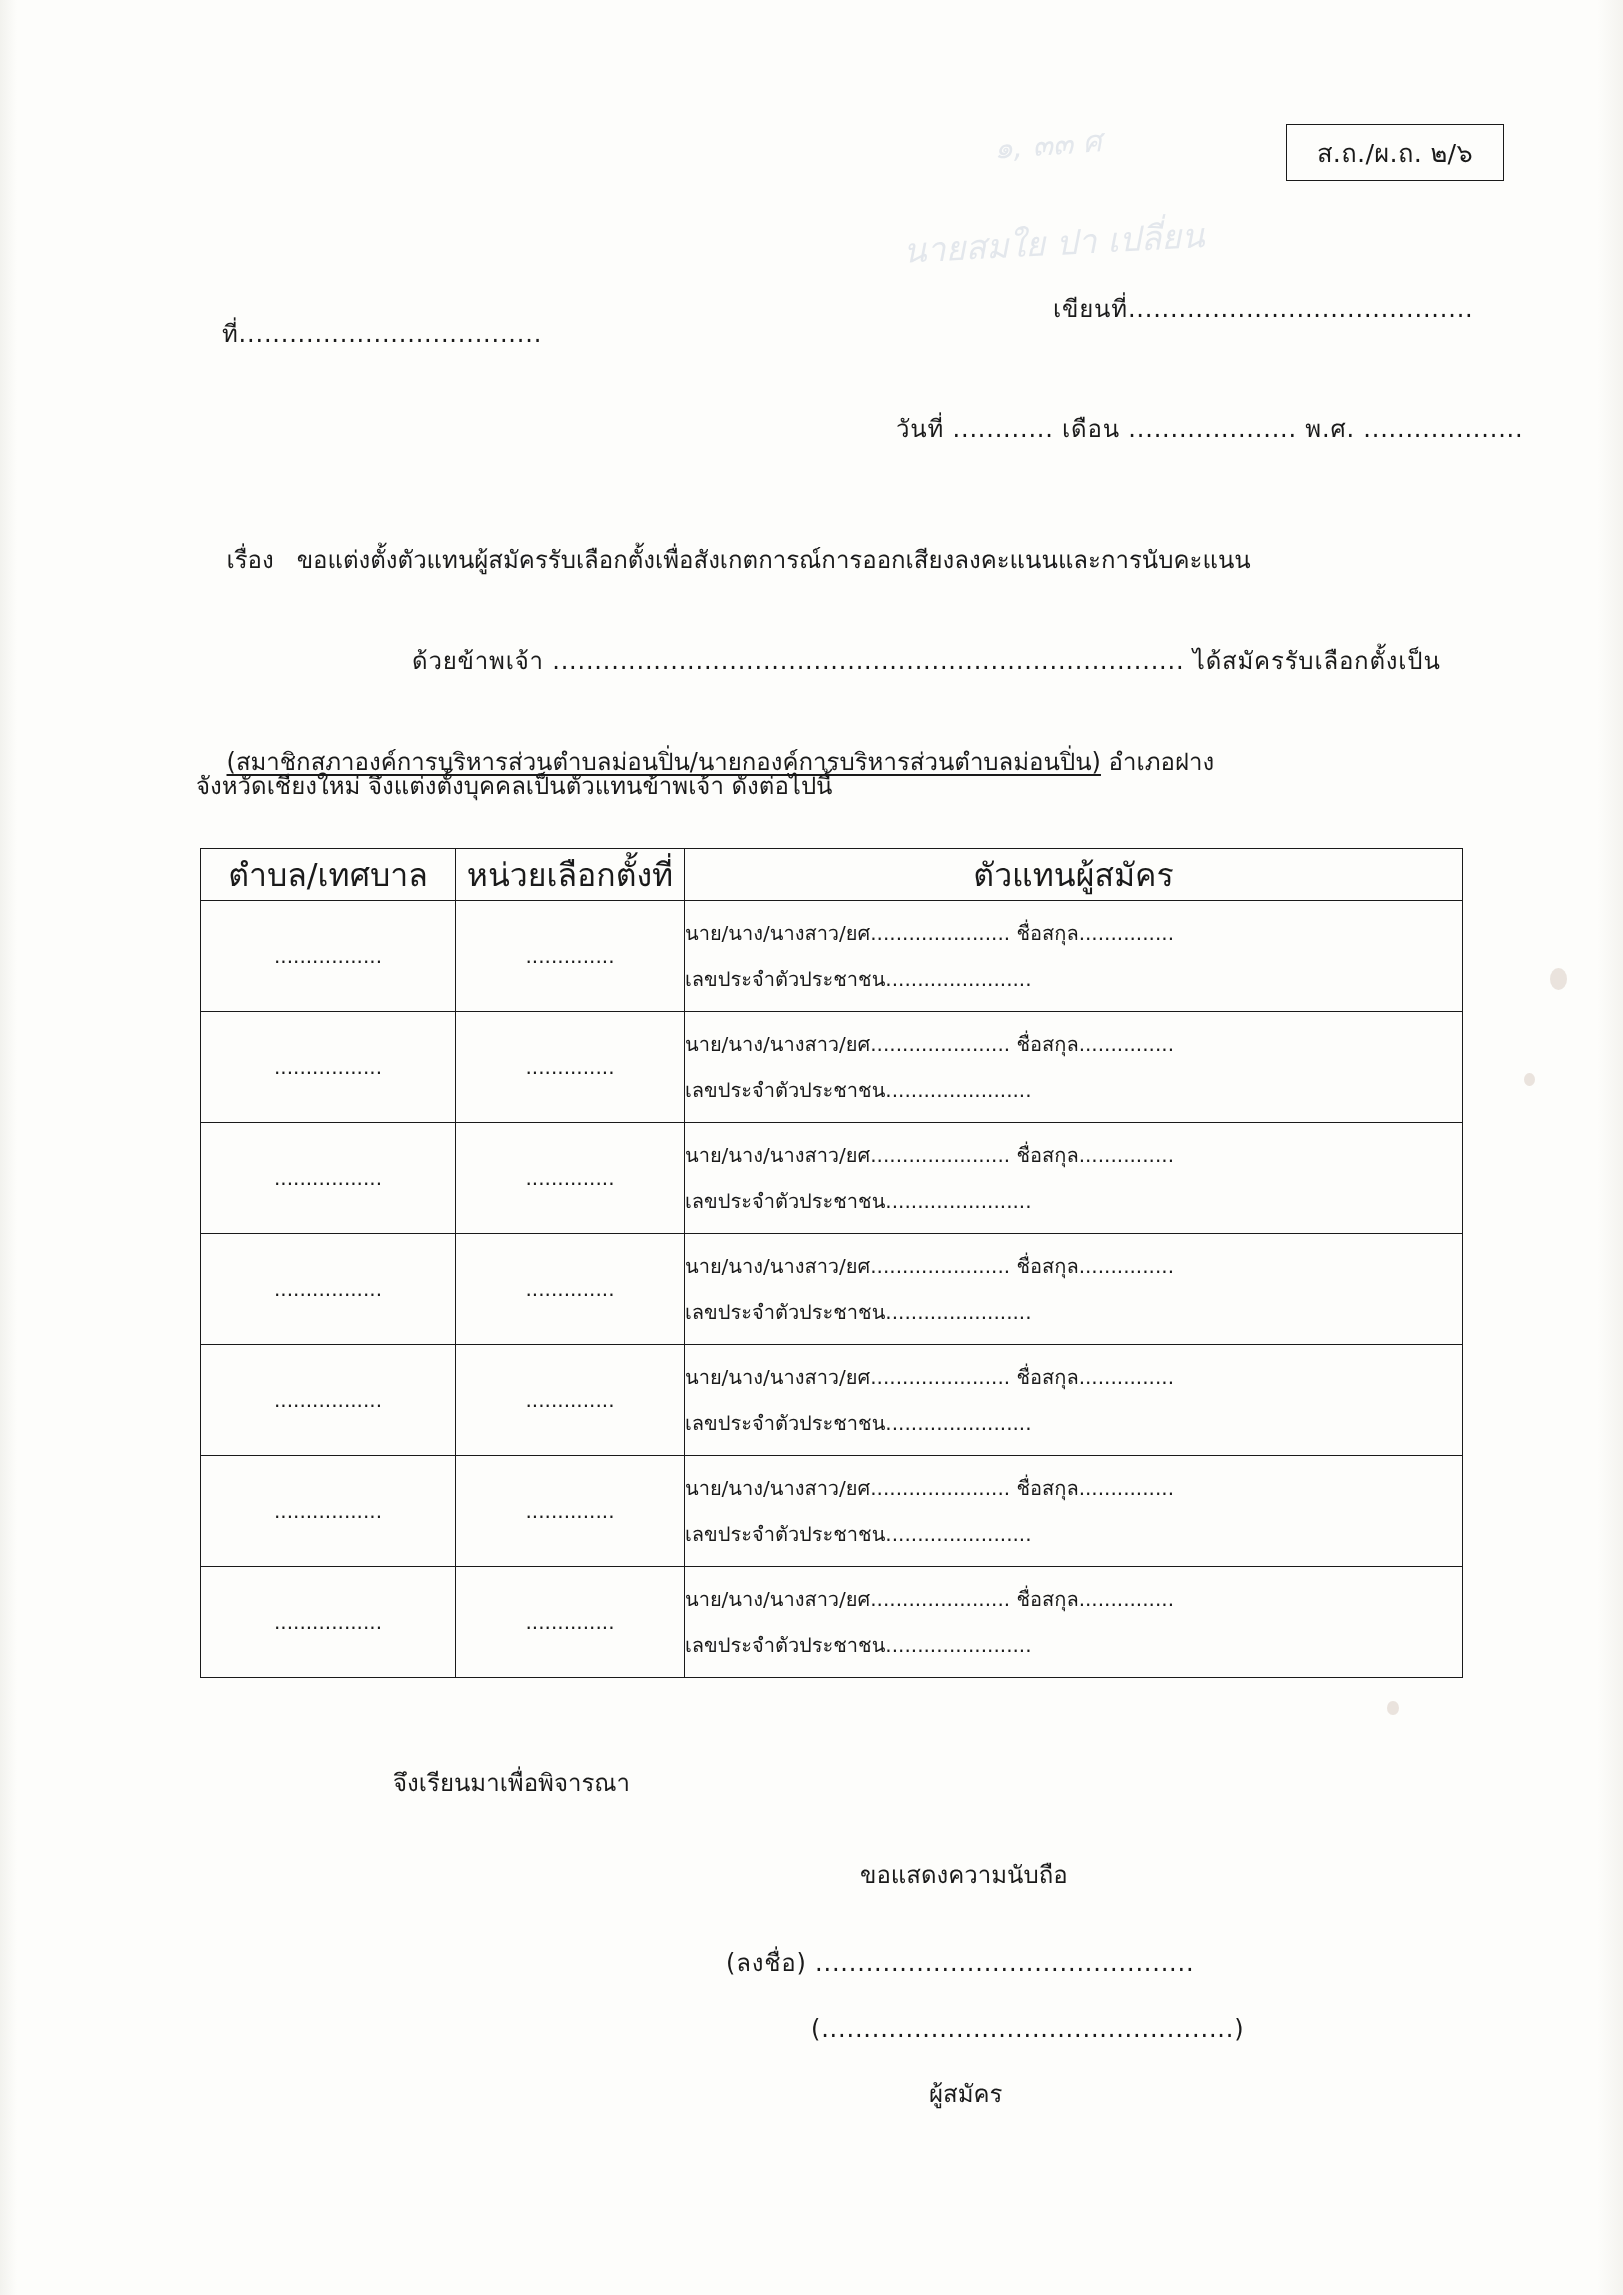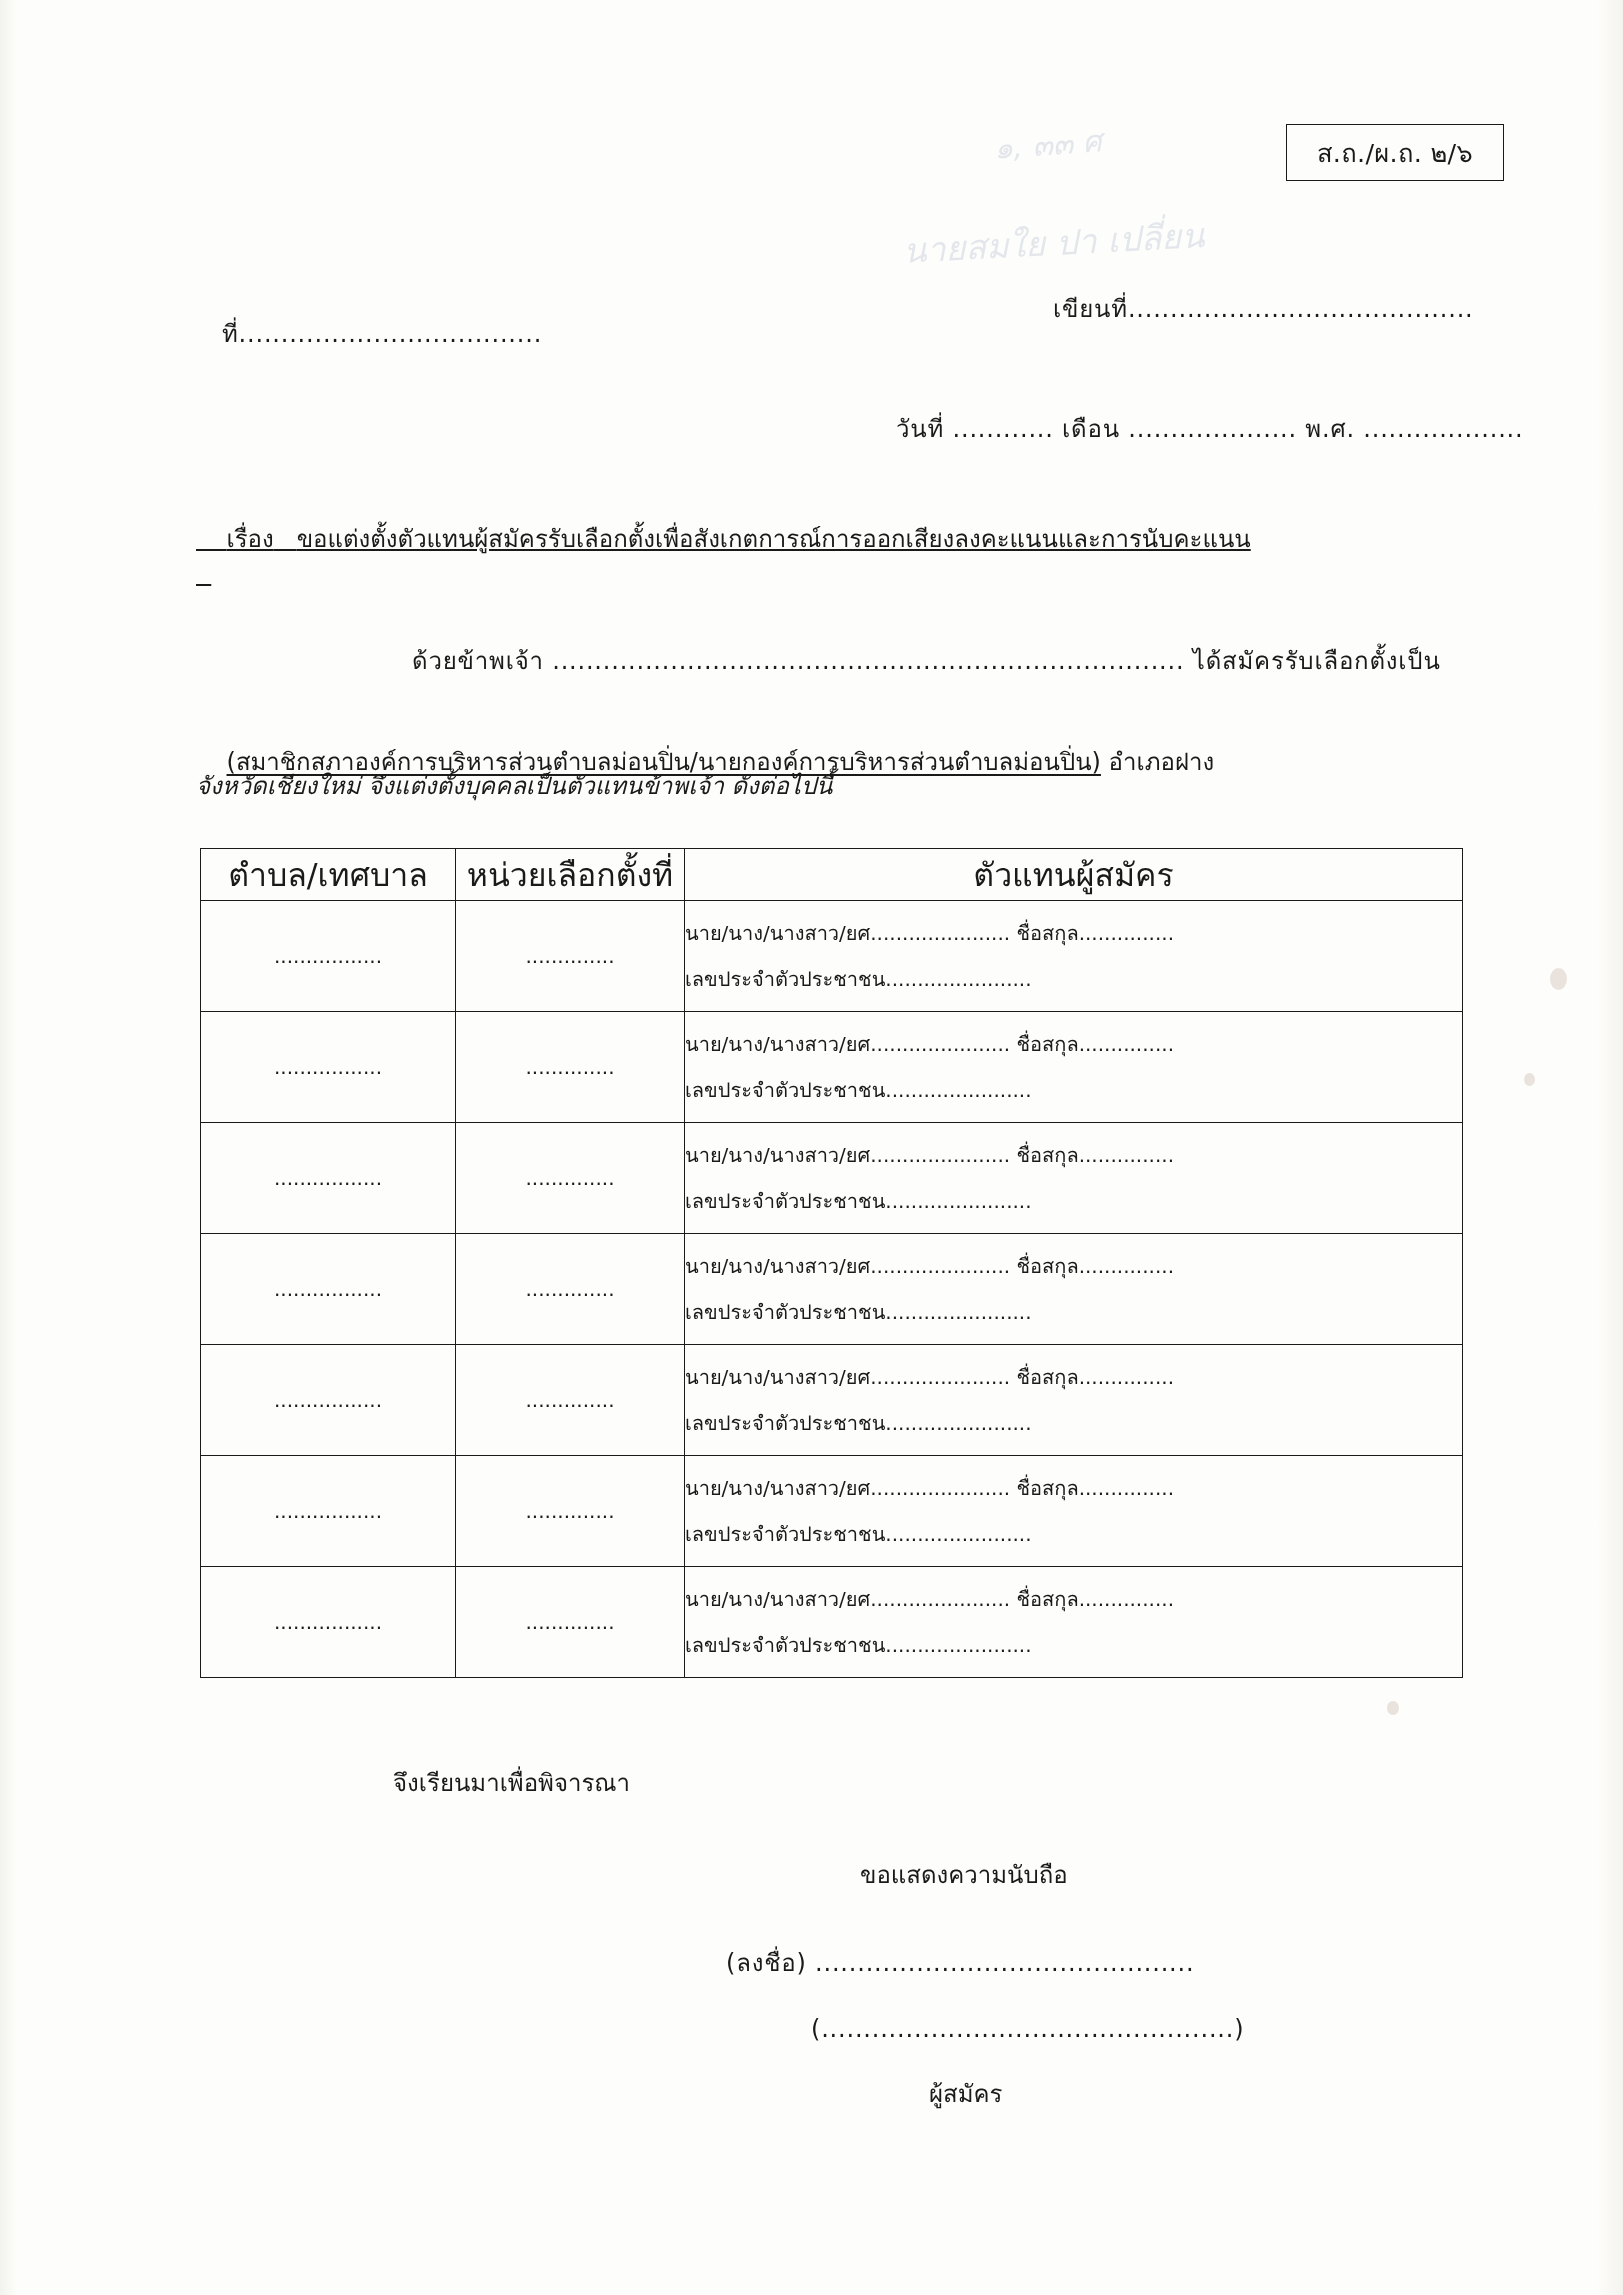--- a/index.html
+++ b/index.html
@@ -71,27 +71,27 @@
     line-height: 1.45;
     white-space: pre;
   }
   .dots { letter-spacing: 0.8px; }
 
   
   .at-label      { left: 222px;  top: 317px; }
   .written-at    { left: 1053px; top: 292px; }
   .date-row      { left: 896px; top: 412px; }
 
-  .subject-row   { left: 196px;  top: 487px; text-decoration: underline; }
+  .subject-row   { left: 196px;  top: 508px; }
   .to-row        { left: 196px;  top: 559px; }
 
   .body-1        { left: 376px;  top: 644px; margin-left: 36px; }
   .body-2        { left: 196px;  top: 710px; }
   .body-2 u      { text-decoration: underline; text-underline-offset: 3.9px; }
-  .body-3        { left: 196px;  top: 769px; font-style: italic; }
+  .body-3        { left: 196px;  top: 769px; }
 
   
   table.rep-table {
     position: absolute;
     left: 200px;
     top: 848px;
     width: 1263px;
     border-collapse: collapse;
     table-layout: fixed;
   }

